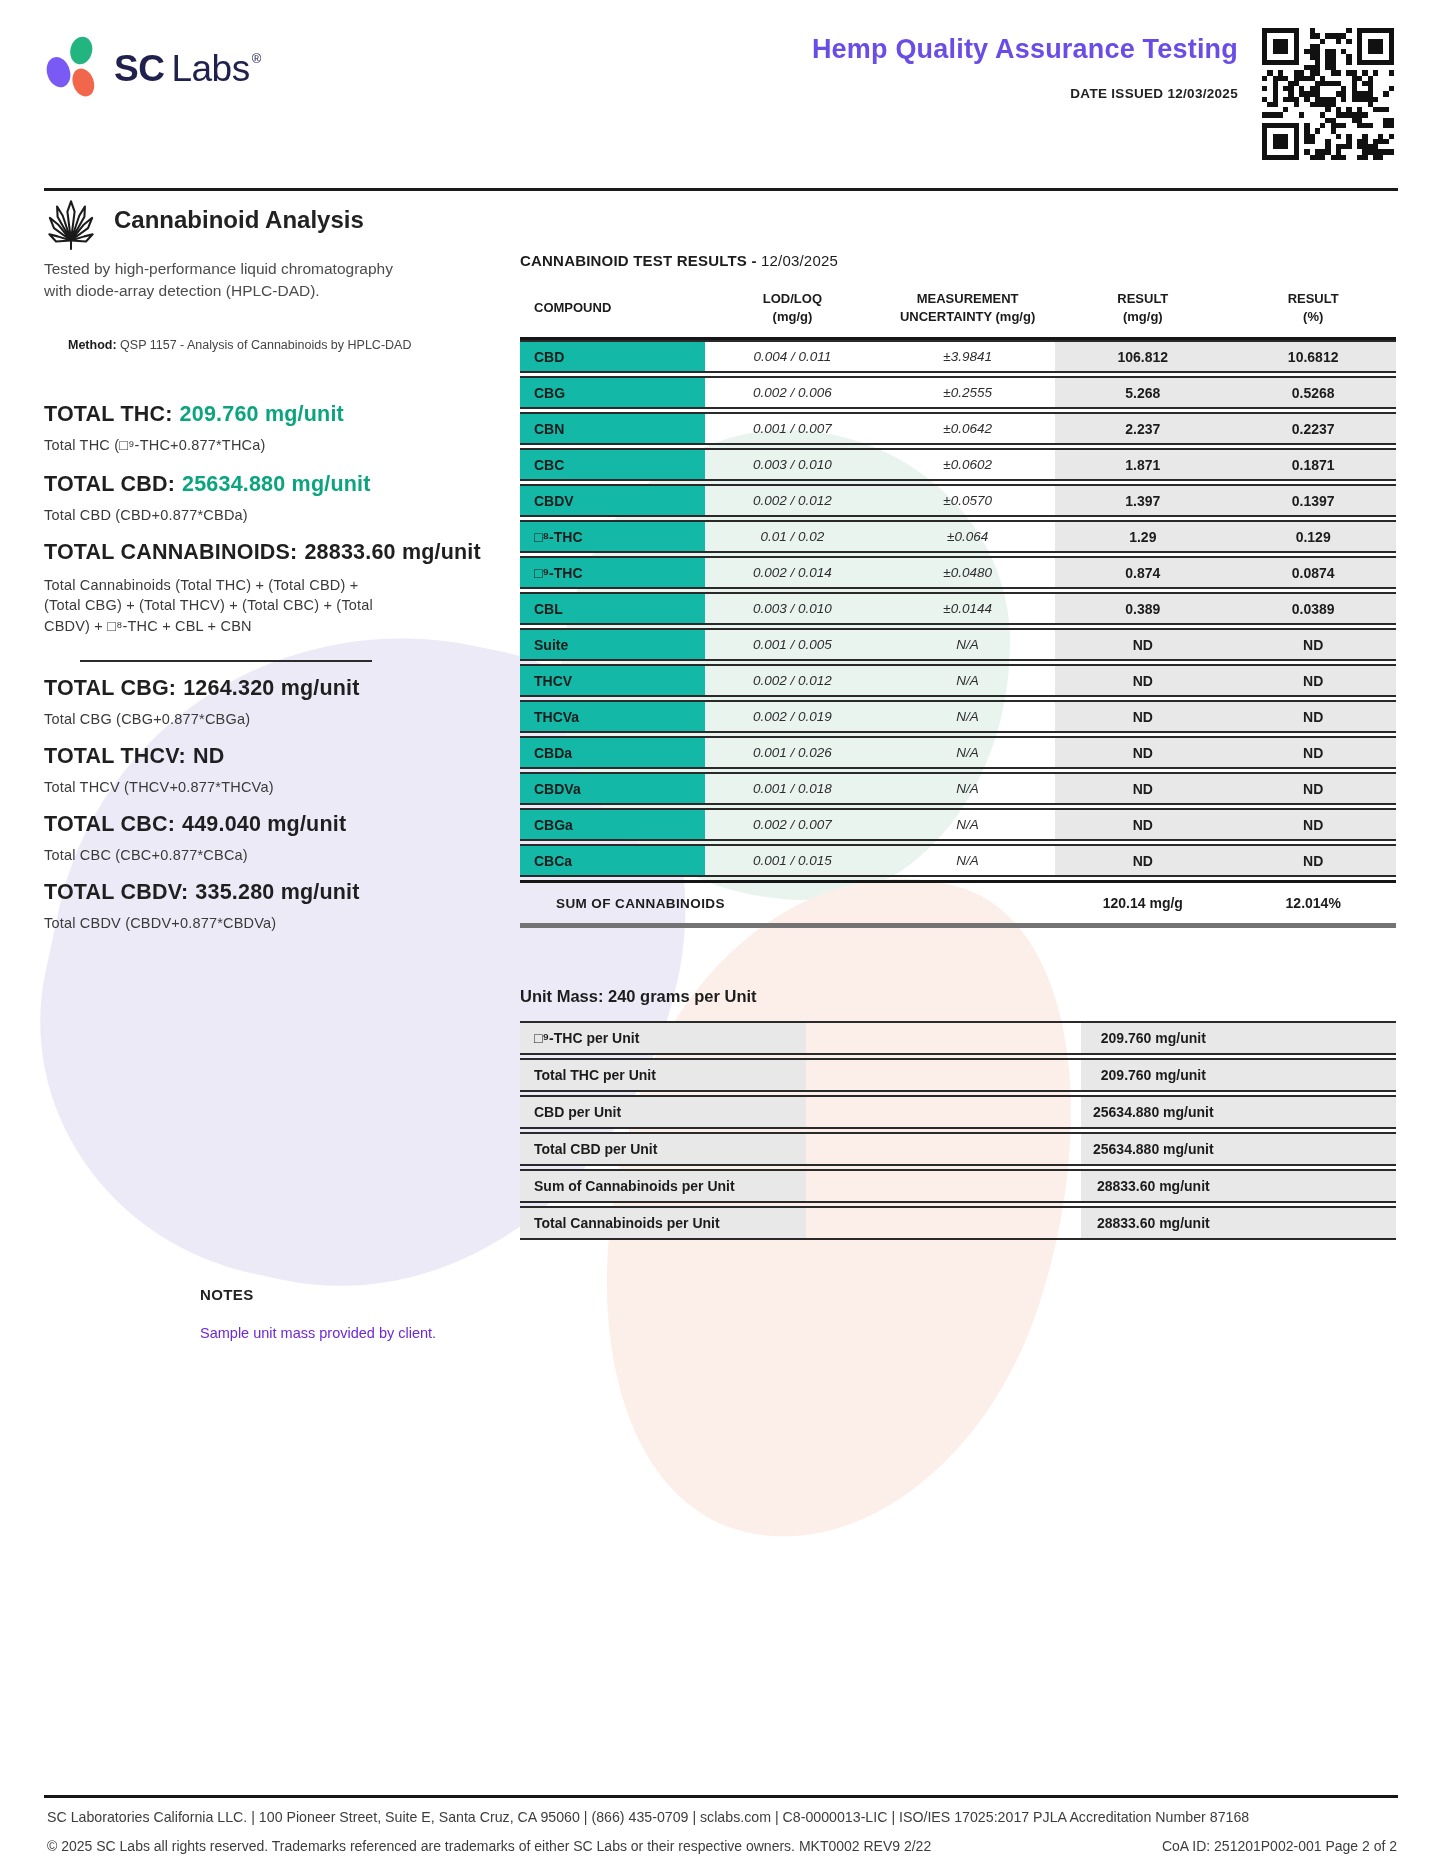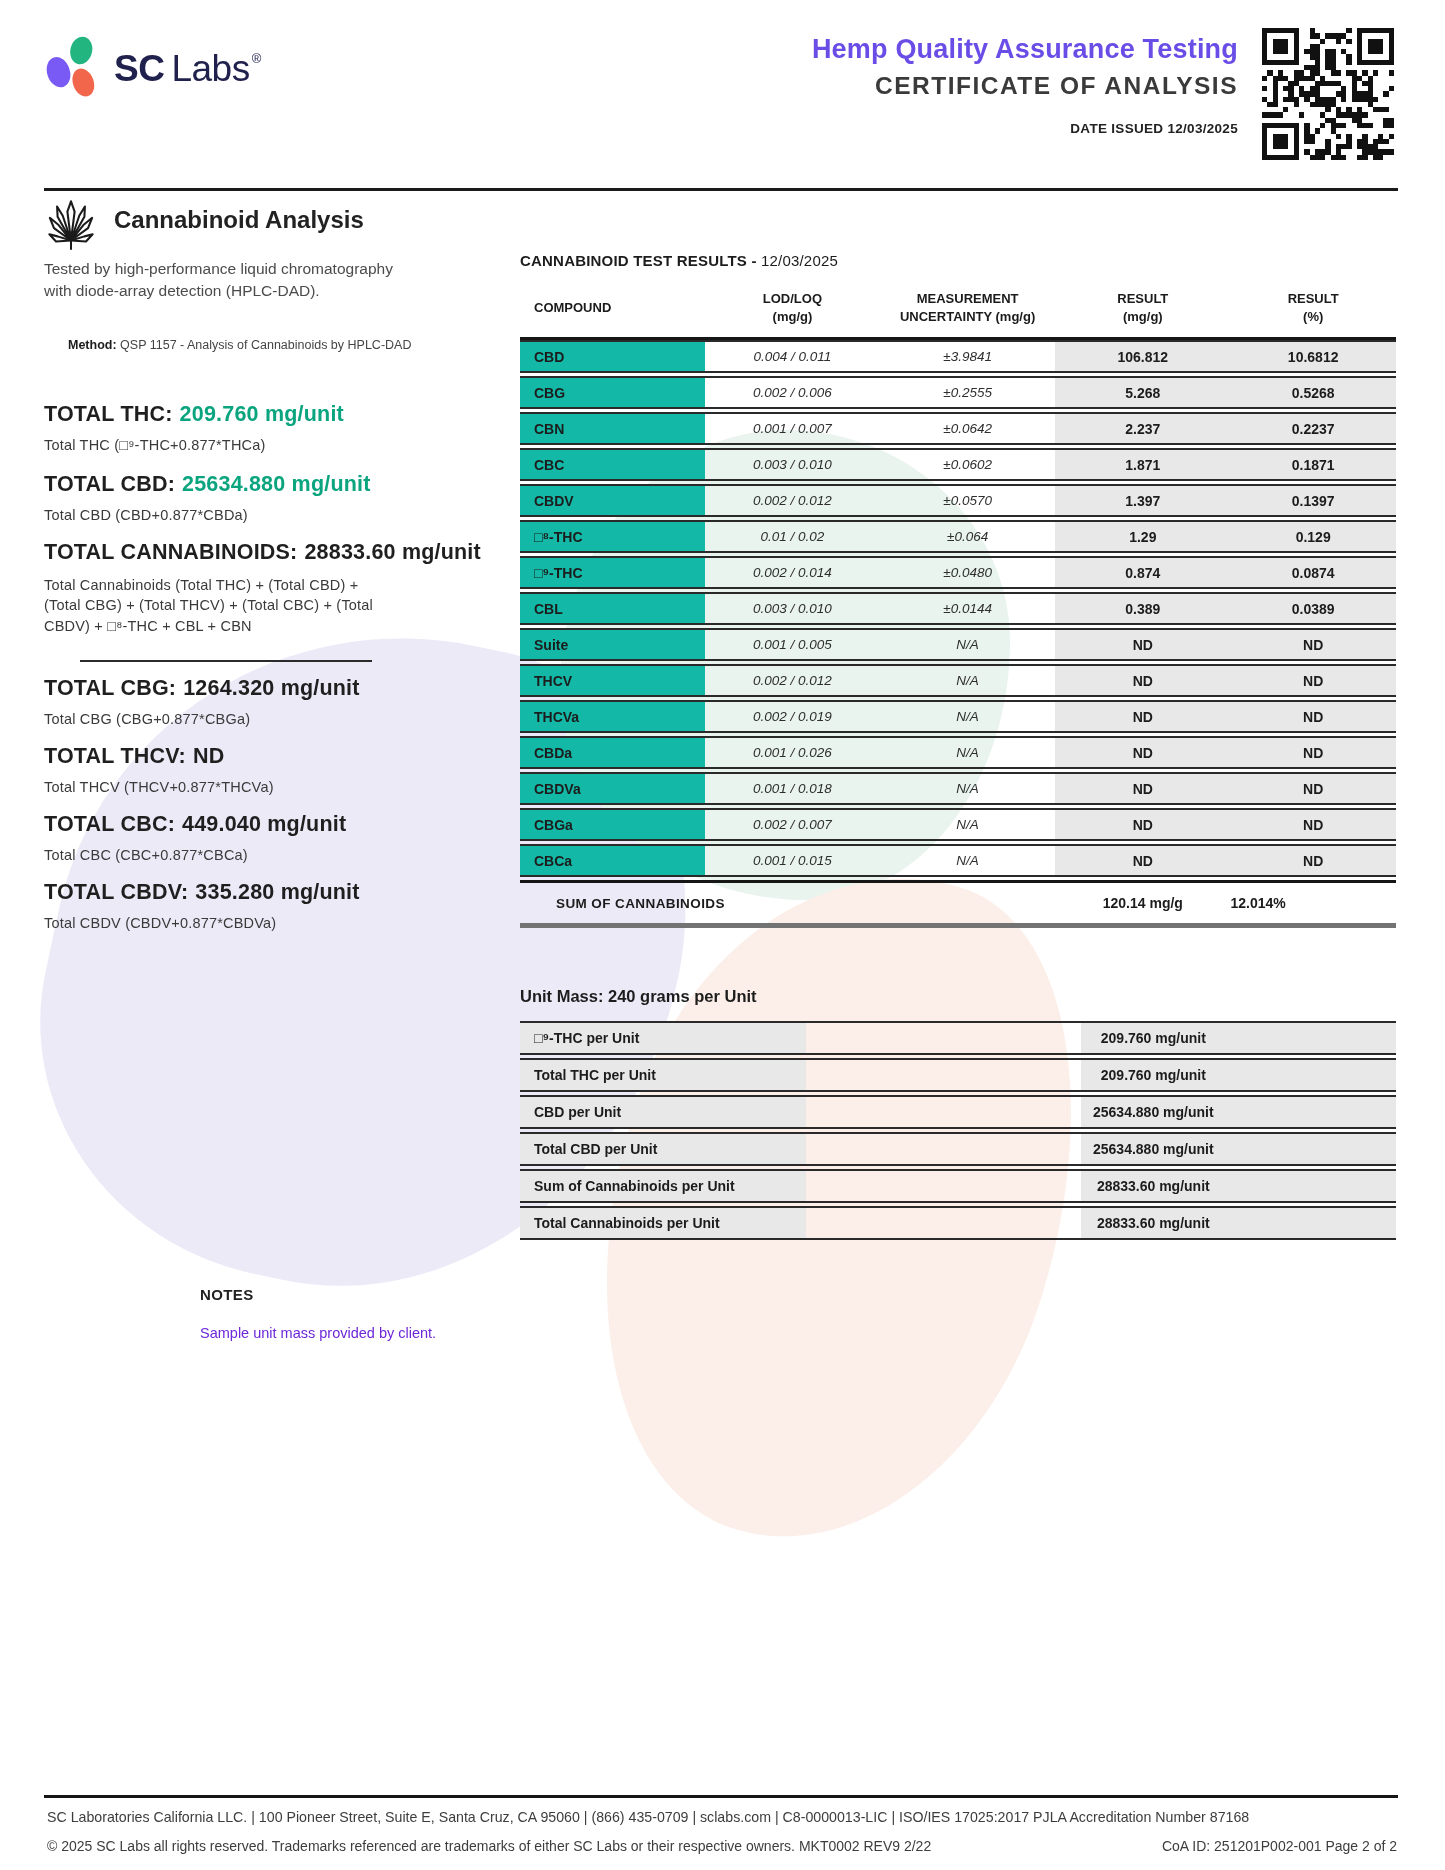--- a/index.html
+++ b/index.html
@@ -57,21 +57,21 @@
     border-bottom:2px solid #2a2a2a;margin-bottom:3px;}
   .cell{display:flex;align-items:center;box-sizing:border-box;}
   .c-comp{width:21.1%;background:#14b8a6;padding-left:14px;font-weight:700;font-size:14px;}
   .c-mid{width:20%;justify-content:center;font-style:italic;font-size:13.5px;color:#2e2e2e;}
   .c-res{width:20%;background:#e9e8e8;justify-content:center;font-weight:700;font-size:14px;}
   .c-res2{width:18.9%;}
   .sumrow{display:flex;align-items:center;height:40px;border-top:3px solid #161616;
     border-bottom:5px solid #737373;font-weight:700;}
   .sum-label{width:61.1%;padding-left:36px;box-sizing:border-box;font-size:13.5px;letter-spacing:0.4px;}
   .sum-v1{width:20%;text-align:center;font-size:14px;}
-  .sum-v2{width:18.9%;text-align:left;font-size:14px;}
+  .sum-v2{width:18.9%;text-align:center;font-size:14px;}
   
   .unit{left:520px;top:948px;width:876px;margin-top:39px;}
   .um-title{font-size:16.5px;font-weight:700;color:#1d1d1d;margin-bottom:15px;}
   .urow{display:flex;align-items:stretch;height:30px;border-top:2px solid #2a2a2a;
     border-bottom:2px solid #2a2a2a;margin-bottom:3px;}
   .u-label{width:32.6%;background:#e9e8e8;padding-left:14px;font-weight:700;font-size:14px;
     display:flex;align-items:center;box-sizing:border-box;}
   .u-mid{width:31.4%;}
   .u-val{width:36%;background:#e9e8e8;display:flex;align-items:center;justify-content:center;
     padding-right:170px;box-sizing:border-box;font-weight:700;font-size:14px;}
@@ -94,21 +94,20 @@
       <ellipse cx="14" cy="35" rx="11" ry="15" fill="#7a5af5" transform="rotate(-18 14 35)"></ellipse>
       <ellipse cx="36" cy="14" rx="10.5" ry="13.5" fill="#22b580" transform="rotate(14 36 14)"></ellipse>
       <ellipse cx="38" cy="45" rx="10" ry="14" fill="#f2664b" transform="rotate(-20 38 45)"></ellipse>
     </svg>
   </span>
   <span class="logo-text"><span class="logo-sc">SC</span><span class="logo-labs">Labs</span><span class="logo-reg">®</span></span>
 </div>
 
 <div class="layer title-block">
   <div class="main-title">Hemp Quality Assurance Testing</div>
-  <div class="sub-title">CERTIFICATE OF ANALYSIS</div>
   <div class="date-issued">DATE ISSUED 12/03/2025</div>
 </div>
 
 <div class="layer qr"><svg viewBox="0 0 25 25" width="100%" height="100%" shape-rendering="crispEdges" fill="#111">
       <path fill-rule="evenodd" d="M0,0h7v7h-7z M1,1v5h5v-5z"></path>
       <rect x="2" y="2" width="3" height="3"></rect>
       <path fill-rule="evenodd" d="M18,0h7v7h-7z M19,1v5h5v-5z"></path>
       <rect x="20" y="2" width="3" height="3"></rect>
       <path fill-rule="evenodd" d="M0,18h7v7h-7z M1,19v5h5v-5z"></path>
       <rect x="2" y="20" width="3" height="3"></rect>

